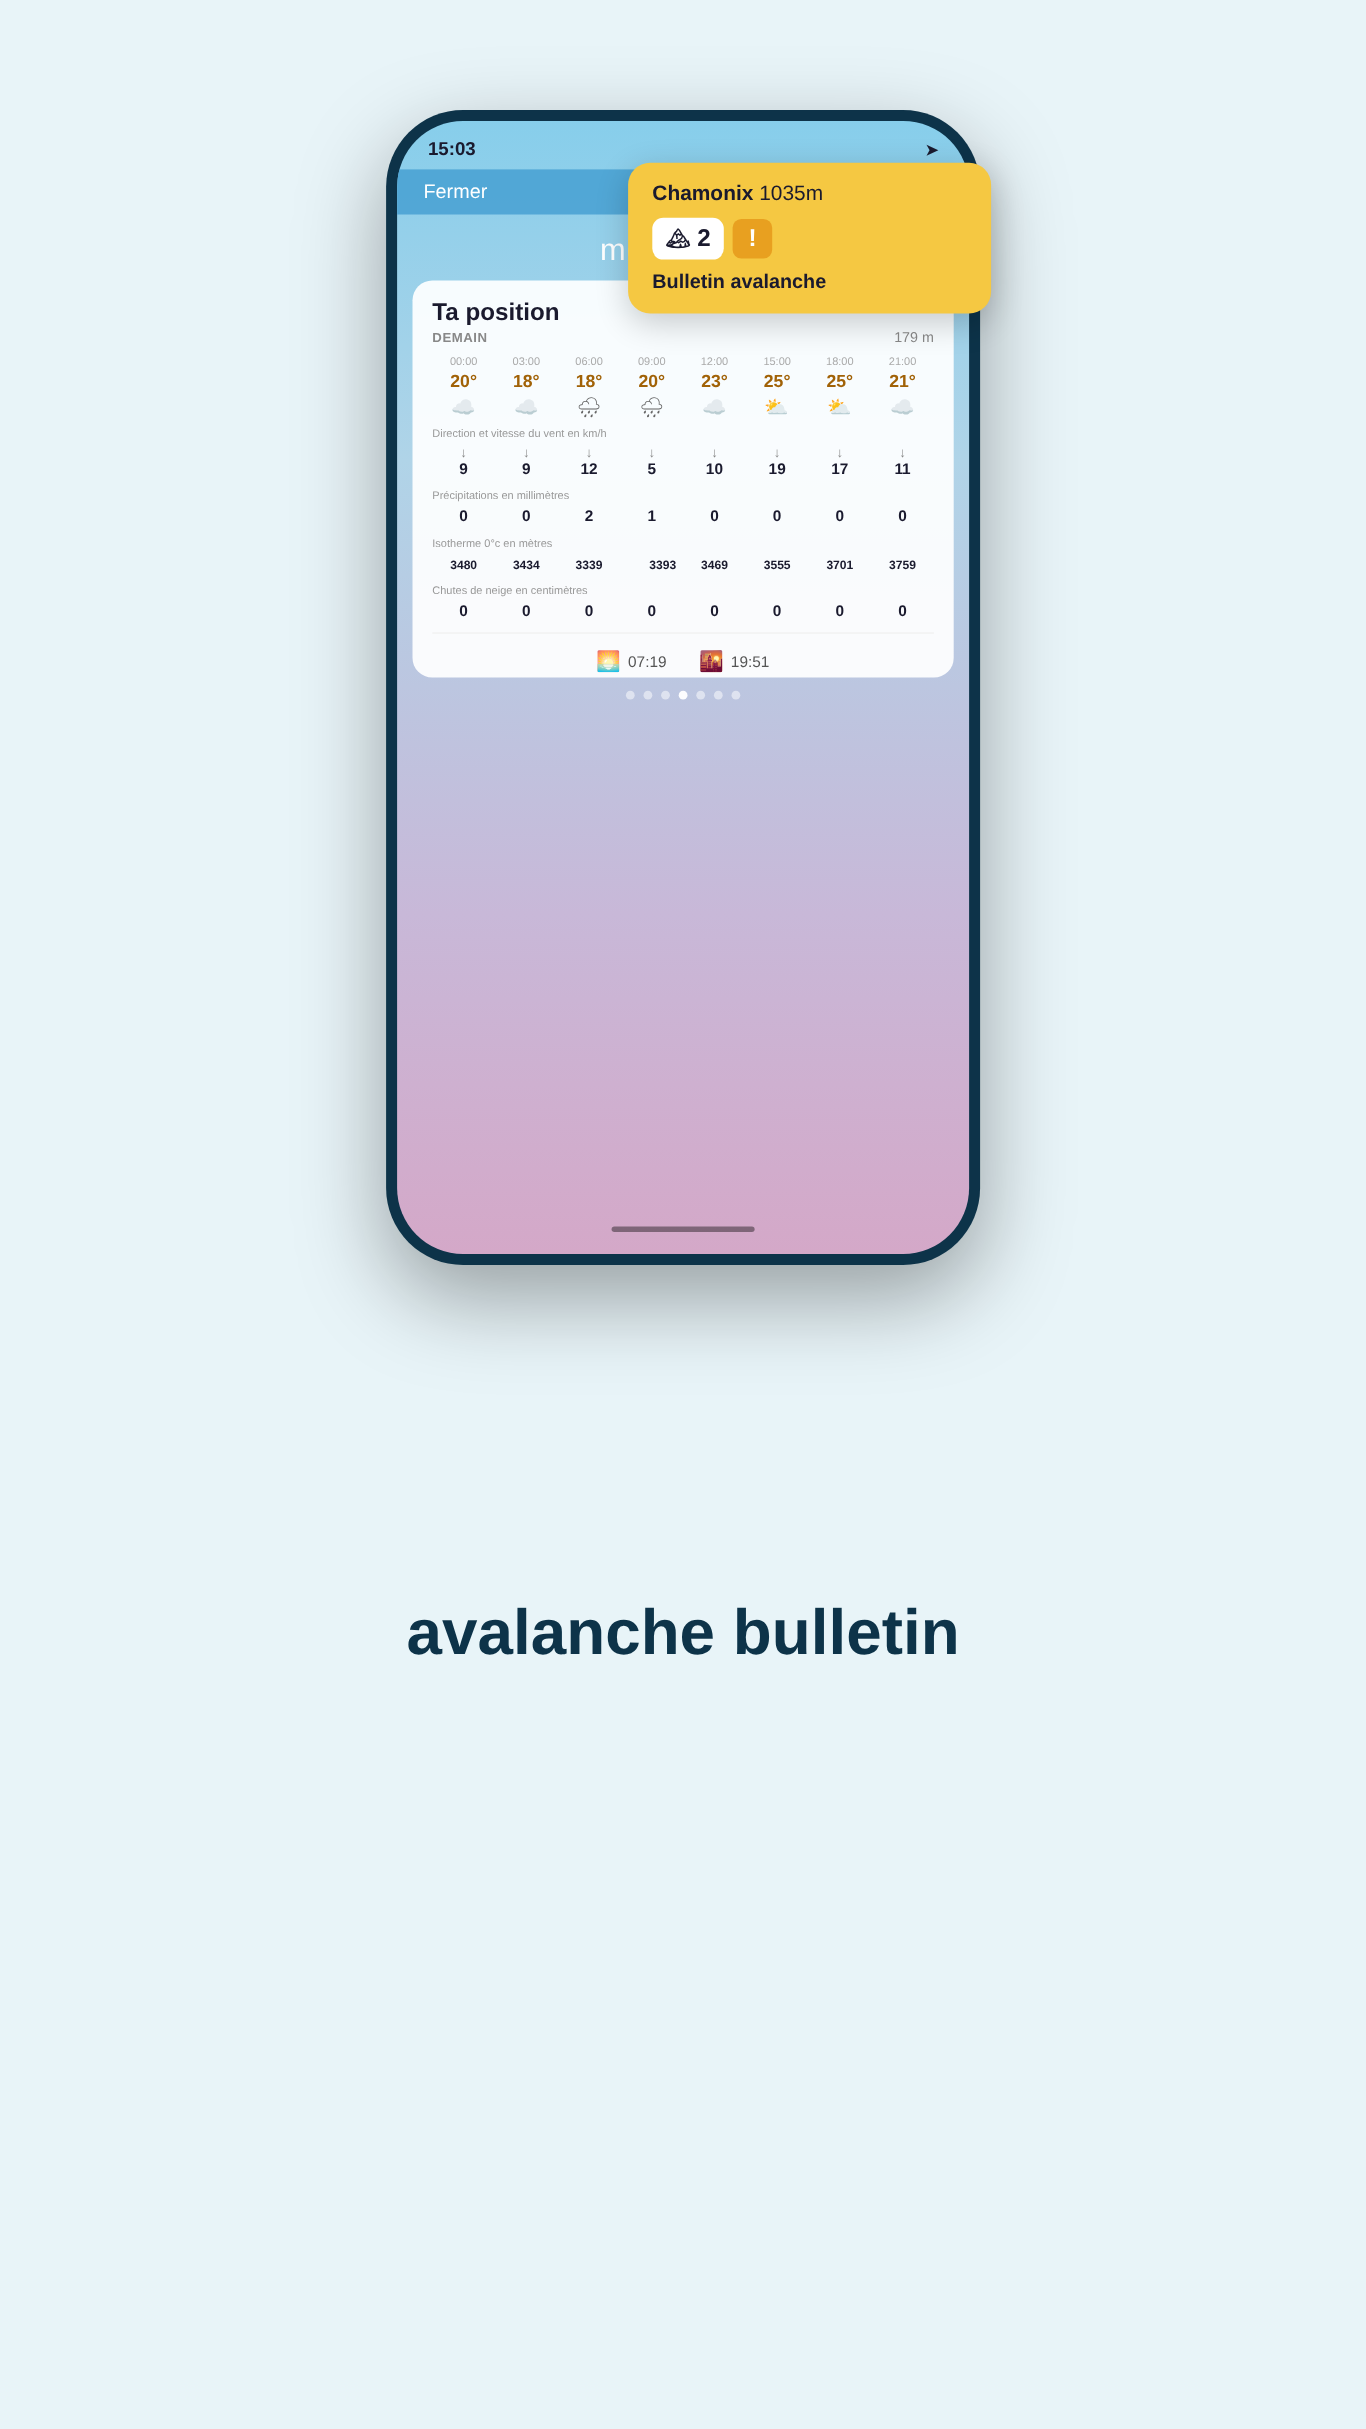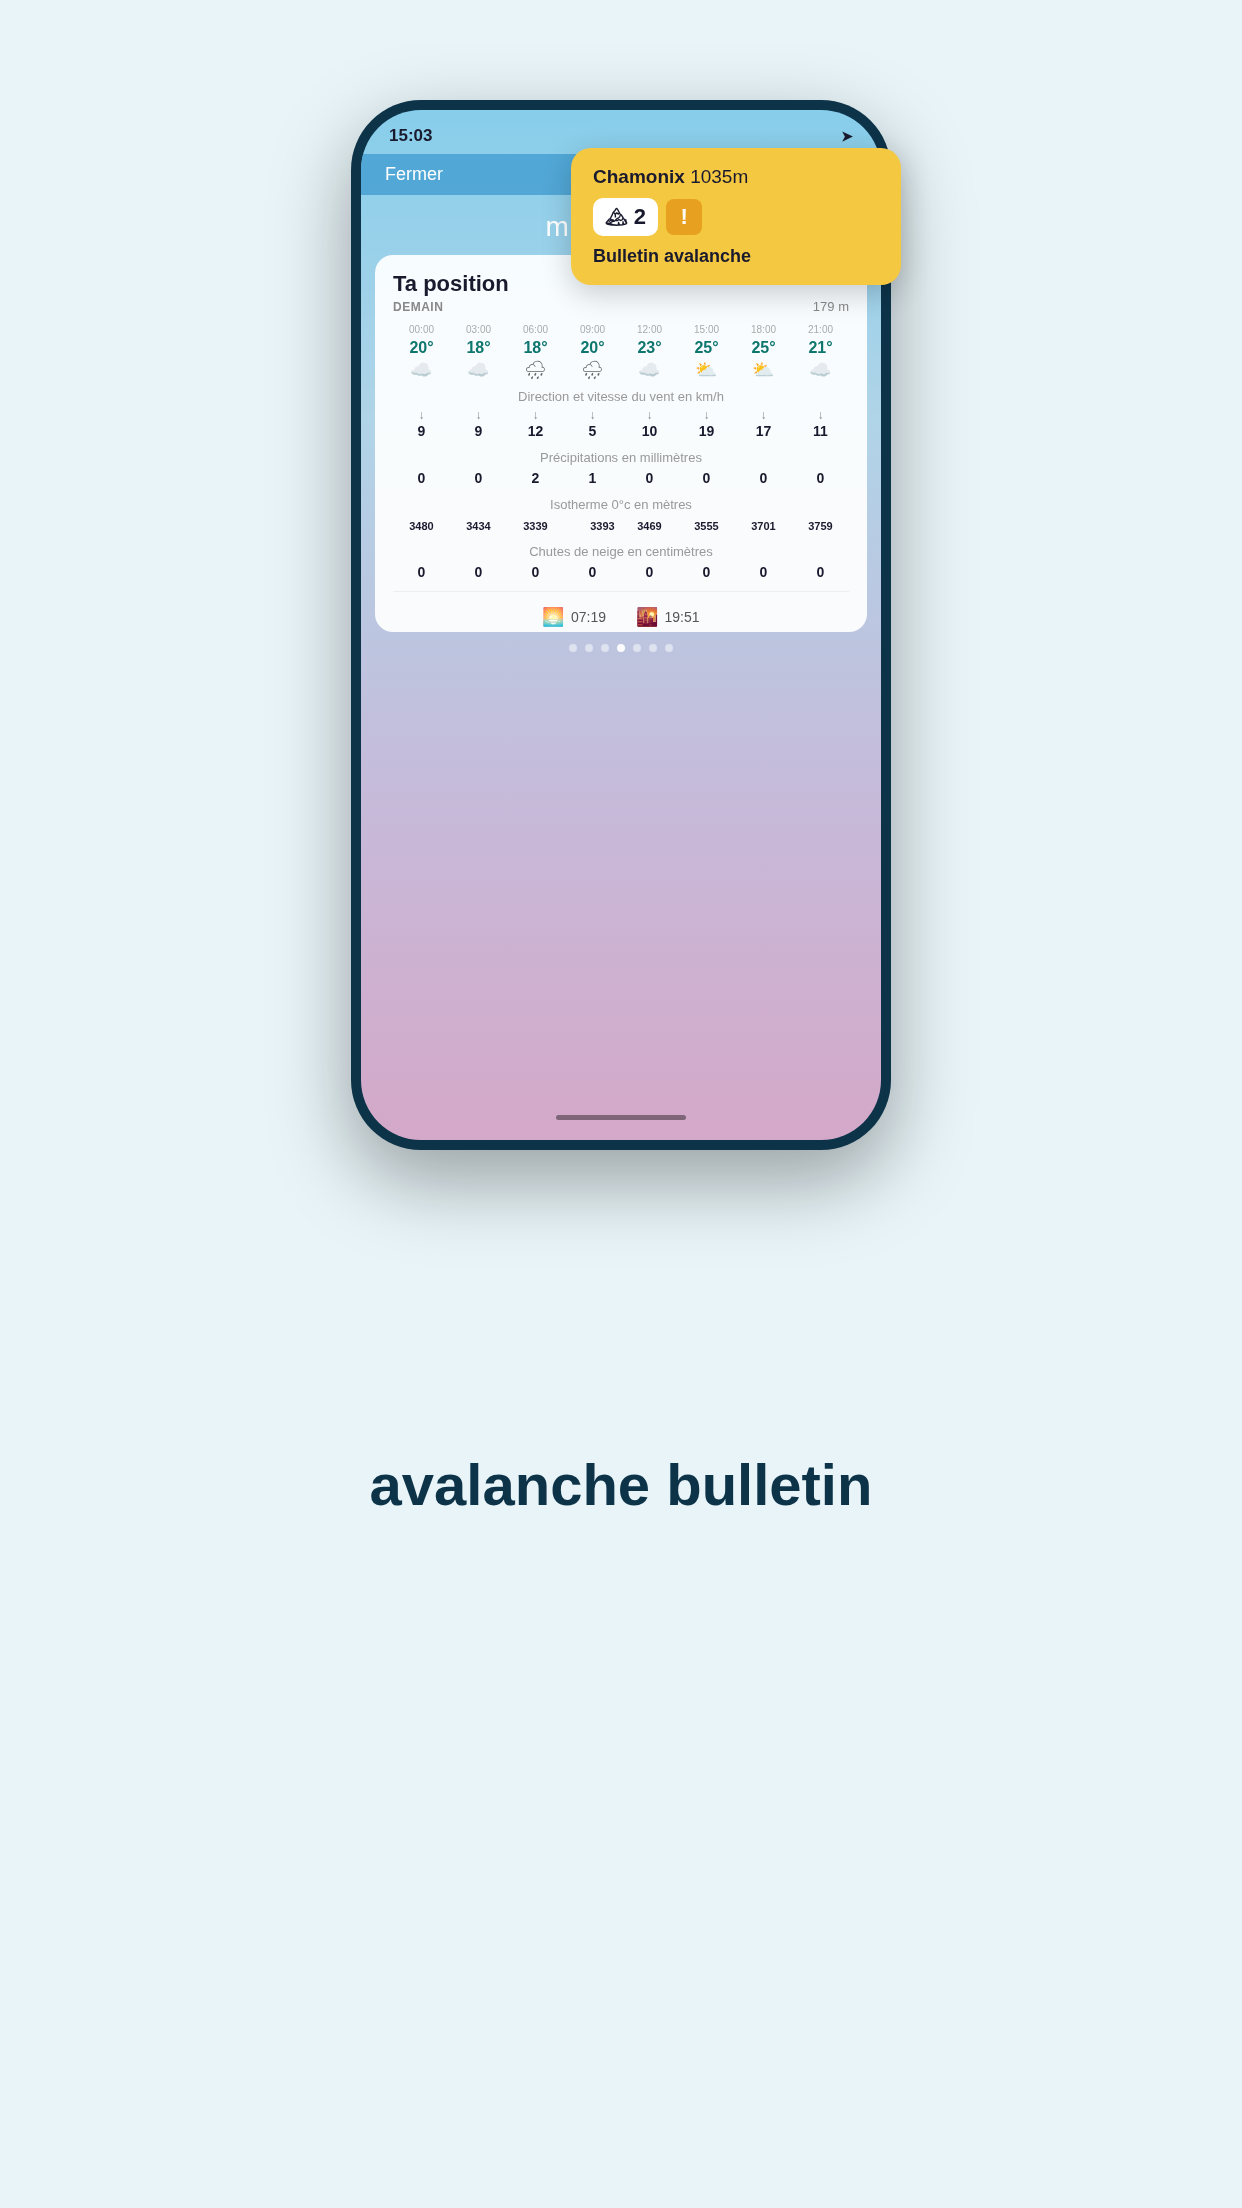--- a/index.html
+++ b/index.html
@@ -142,37 +142,36 @@
 
     .time-label {
       font-size: 10px;
       color: #aaa;
       margin-bottom: 4px;
     }
 
     .temp-value {
       font-size: 16px;
       font-weight: 700;
-      color: #0f766e;
+      color: #a16207;
       margin-bottom: 4px;
     }
 
     .weather-icon {
       font-size: 18px;
       color: #666;
       line-height: 1;
     }
 
     
     .section-label {
-      font-size: 13px;
+      font-size: 10px;
       color: #999;
       margin-top: 10px;
       margin-bottom: 4px;
-      text-align: center;
     }
 
     .wind-row, .precip-row, .isotherm-row, .snow-row {
       display: grid;
       grid-template-columns: repeat(8, 1fr);
       gap: 0;
     }
 
     .wind-cell, .precip-cell, .isotherm-cell, .snow-cell {
       text-align: center;

